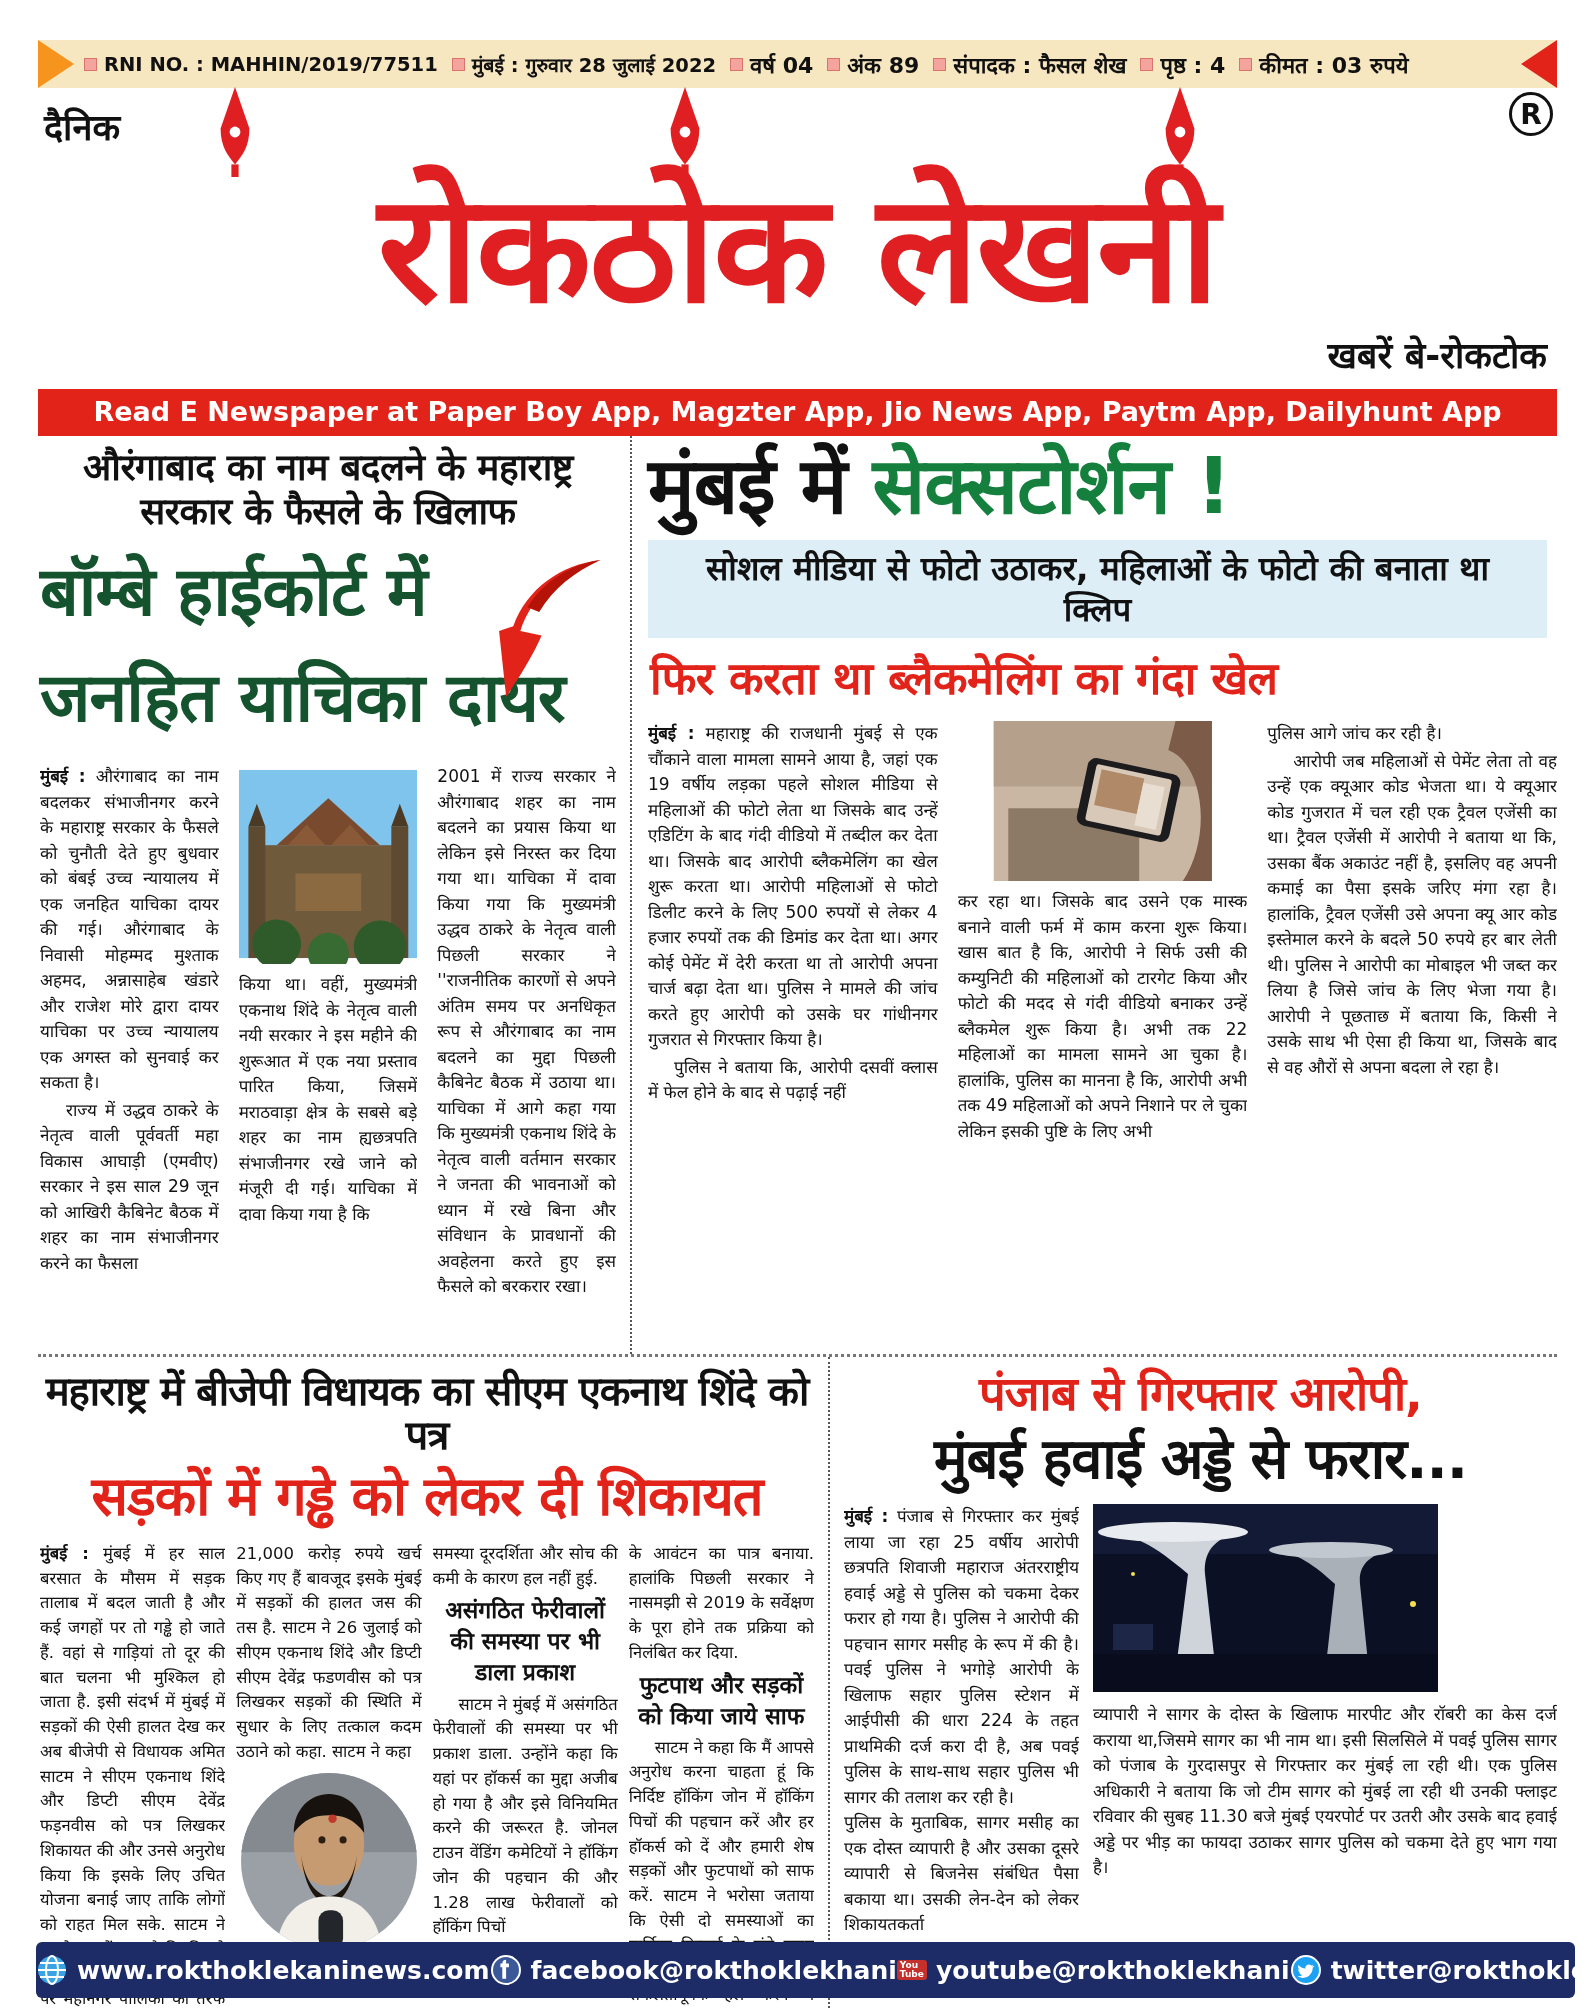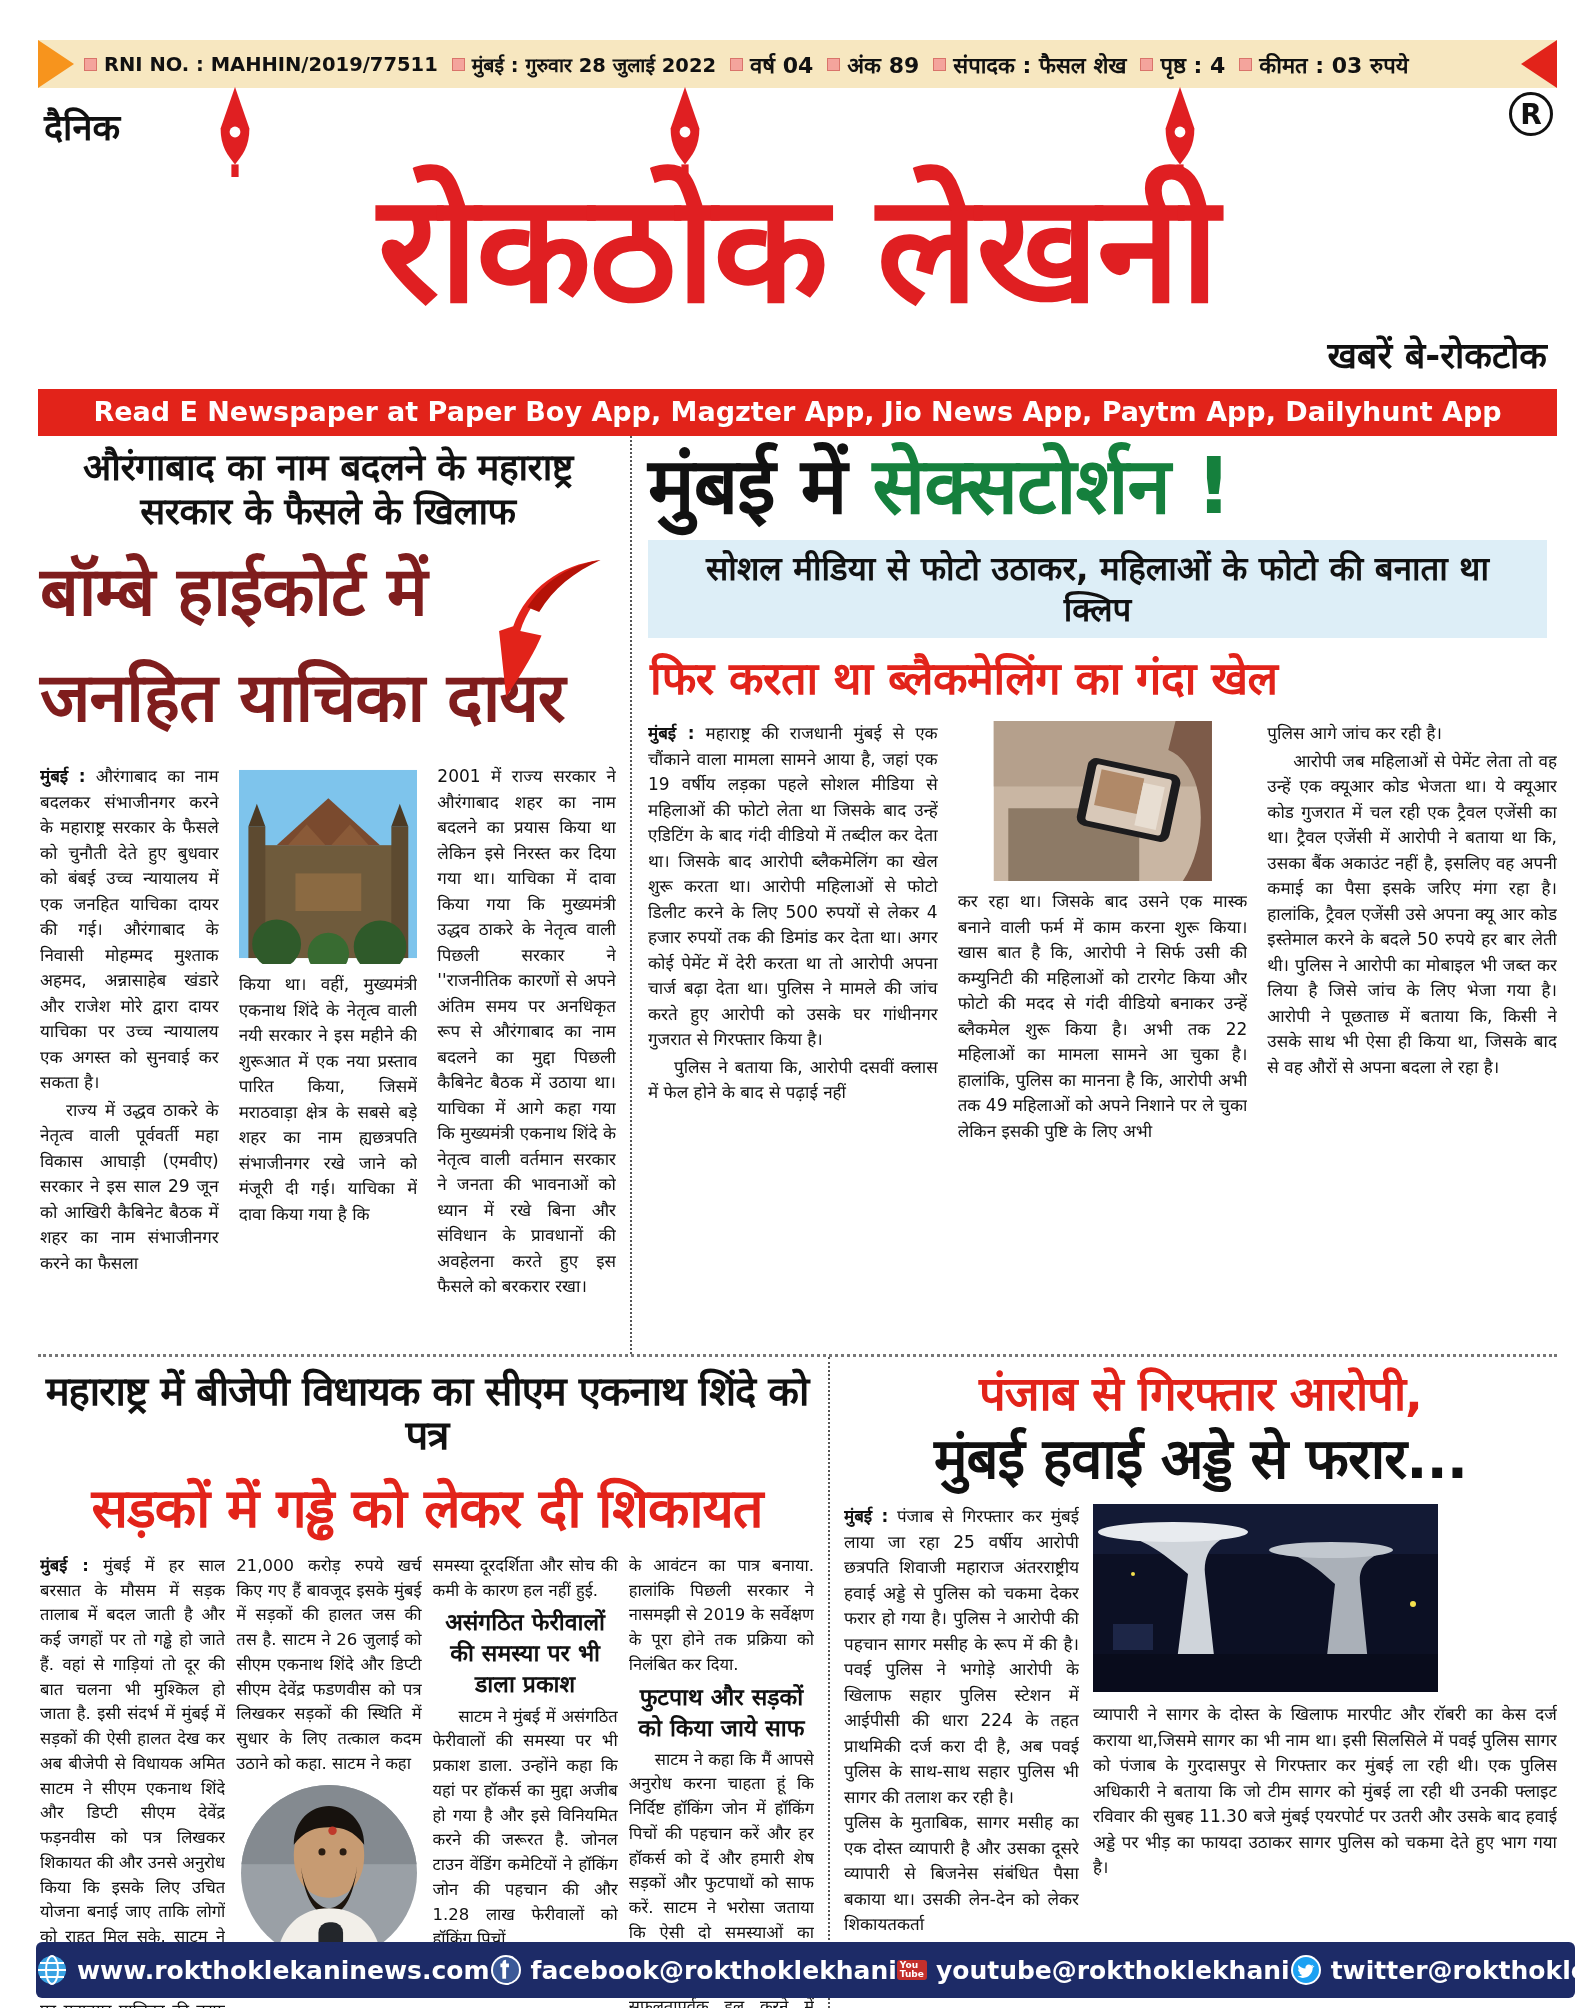--- a/index.html
+++ b/index.html
@@ -40,21 +40,21 @@
   }
   .tagline { text-align:right; font-size:36px; font-weight:bold; padding:4px 10px 10px 0; }
   
   .banner { background:#e2231a; color:#fff; text-align:center; font-weight:bold;
     font-size:27px; padding:7px 0 9px 0; }
   
   .main-row { display:flex; border-bottom:3px dotted #777; }
   .left-sec { width:592px; padding:10px 14px 8px 2px; }
   .right-sec { flex:1; border-left:2px dotted #555; padding:8px 0 8px 16px; }
   .kicker { font-size:37px; font-weight:bold; text-align:center; line-height:1.18; letter-spacing:-0.5px; }
-  .pil-head { position:relative; color:#7f1d1d; font-weight:900; text-align:left;
+  .pil-head { position:relative; color:#14532d; font-weight:900; text-align:left;
     font-size:68px; line-height:1.55; margin-top:6px; letter-spacing:-1px; }
   .pil-head .l2 { display:block; }
   .arrow-ic { position:absolute; right:6px; top:14px; width:118px; height:150px; }
   .body-row { display:flex; gap:20px; margin-top:14px; }
   .bcol { flex:1; font-size:17px; line-height:1.5; text-align:justify; overflow:hidden; }
   .left-sec .bcol { height:582px; }
   .right-sec .bcol { height:612px; }
   .bcol p { margin-bottom:2px; }
   .bcol p.ind { text-indent:26px; }
   .dateline { font-weight:bold; }
@@ -63,21 +63,21 @@
   .sex-head { font-size:78px; font-weight:900; line-height:1.1; letter-spacing:-1px; white-space:nowrap; }
   .sex-head .blk { color:#111; } .sex-head .red { color:#15803d; }
   .blue-box { background:#ddeef7; text-align:center; font-size:33px; font-weight:bold;
     line-height:1.25; padding:8px 20px; margin:10px 10px 8px 0; }
   .sex-sub { color:#e2231a; font-size:45px; font-weight:900; letter-spacing:-0.5px; margin:2px 0 8px 2px; }
   
   .bottom-row { display:flex; }
   .bl-sec { width:790px; padding:12px 14px 0 2px; }
   .br-sec { flex:1; border-left:2px dotted #555; padding:10px 0 0 14px; }
   .bl-kick { font-size:40px; font-weight:900; text-align:center; letter-spacing:-1px; line-height:1.1; }
-  .bl-head { font-size:54px; font-weight:900; color:#e2231a; text-align:center; letter-spacing:-1px; line-height:1.2; margin-top:20px; }
+  .bl-head { font-size:54px; font-weight:900; color:#e2231a; text-align:center; letter-spacing:-1px; line-height:1.2; margin-top:8px; }
   .br-head-red { font-size:47px; font-weight:900; color:#e2231a; text-align:center; letter-spacing:-1px; line-height:1.15; }
   .br-head-blk { font-size:56px; font-weight:900; color:#111; text-align:center; letter-spacing:-1px; line-height:1.2; margin-top:4px; }
   .bl-body { display:flex; gap:11px; margin-top:12px; }
   .bl-body .bcol { height:478px; font-size:16.5px; }
   .subhead-sm { font-weight:bold; text-align:center; font-size:23px; line-height:1.35; margin:4px 5px; }
   .round-ph { width:176px; height:176px; border-radius:50%; overflow:hidden; margin:8px auto 0 auto; display:block; }
   .br-body { display:flex; gap:14px; margin-top:12px; }
   .br-col1 { width:235px; font-size:17px; line-height:1.5; text-align:justify; height:478px; overflow:hidden; }
   .br-col2 { flex:1; font-size:17px; line-height:1.5; text-align:justify; height:478px; overflow:hidden; }
   .airport-ph { width:345px; height:188px; display:block; margin-bottom:10px; }

